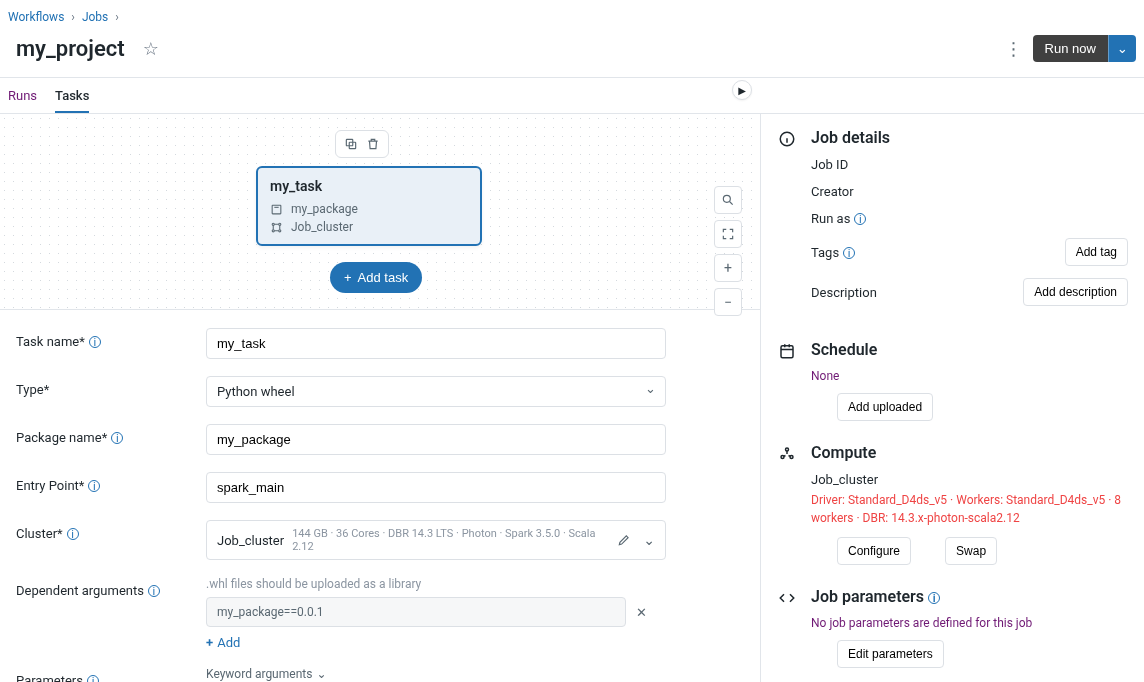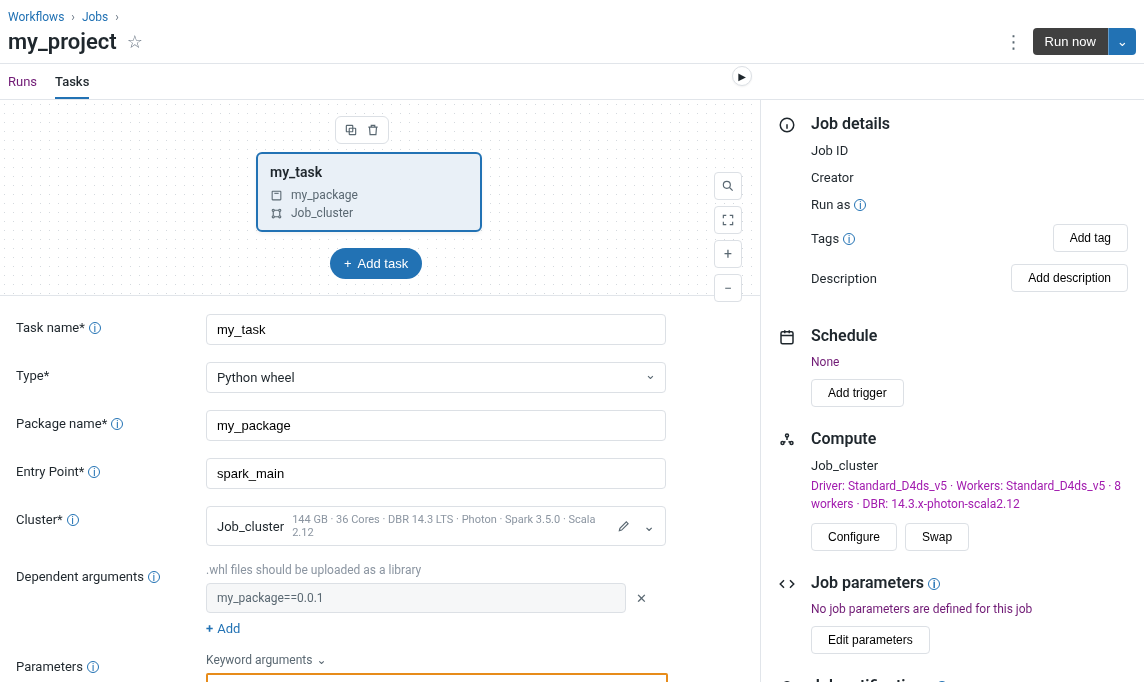--- a/index.html
+++ b/index.html
@@ -13,21 +13,21 @@
   }
   a { color: #2272b4; text-decoration: none; cursor: pointer; }
   
   .breadcrumb { padding: 10px 8px 0 8px; font-size: 12px; }
   .breadcrumb .sep { color: #6b7785; margin: 0 4px; }
   .title-row {
     display: flex; justify-content: space-between; align-items: center;
     padding: 4px 8px 8px 8px; border-bottom: 1px solid #e1e5ea;
   }
   .title-left { display: flex; align-items: center; gap: 10px; }
-  .title-left h1 { font-size: 22px; font-weight: 600; margin: 0; }
+  .title-left h1 { font-size: 22px; font-weight: 600; margin: 8px; }
   .star { color: #6b7785; font-size: 18px; cursor: pointer; }
   .title-right { display: flex; align-items: center; gap: 10px; }
   .more-icon { font-size: 18px; color: #5a6872; cursor: pointer; }
   .run-btn-group { display: flex; }
   .run-btn {
     background: #404040; color: #fff; border: none; font-size: 13px;
     padding: 6px 12px; border-radius: 4px 0 0 4px; cursor: pointer;
   }
   .run-btn-caret {
     background: #2272b4; color: #fff; border: none; border-left: 1px solid rgba(255,255,255,0.3);
@@ -119,25 +119,25 @@
   .params-tabs .sep { color:#8b95a1; margin:0 4px; }
   
   .sec { display:flex; gap:14px; margin-bottom:22px; }
   .sec-icon { width:20px; display:flex; justify-content:center; padding-top:2px; color:#1f272d; }
   .sec-body { flex:1; }
   .sec-title { font-size:16px; font-weight:600; margin:0 0 10px 0; }
   .kv { display:flex; justify-content:space-between; align-items:center; margin-bottom:12px; font-size:13px; }
   .kv .k { color:#1f272d; }
   .kv .info-ic { margin-left:4px; }
   .smallbtn {
-    border:1px solid #dce0e5; background:#fff; padding:6px 16px; border-radius:4px;
-    font-size:12px; cursor:pointer;
+    border:1px solid #dce0e5; background:#fff; padding:6px 10px; border-radius:4px;
+    font-size:12px; cursor:pointer;margin-left:26px;
   }
   .muted { color:#701a75; font-size:12px; }
-  .clusterspec { font-size:12px; color:#a21caf; line-height:1.5; margin:4px 0 10px; }
+  .clusterspec { font-size:12px; color:#ef4444; line-height:1.5; margin:4px 0 10px; }
   .btnrow { display:flex; gap:8px; }
   svg { display:block; }
 </style>
 </head>
 <body>
 
 <div class="breadcrumb">
   <a>Workflows</a>
   <span class="sep">›</span>
   <a>Jobs</a>
@@ -331,21 +331,21 @@
     <div class="sec">
       <div class="sec-icon">
         <svg width="18" height="18" viewBox="0 0 24 24" fill="none" stroke="#1f272d" stroke-width="2">
             <rect x="4" y="5" width="16" height="16" rx="2"></rect>
             <path d="M4 10h16M9 3v4M15 3v4"></path>
           </svg>
       </div>
       <div class="sec-body">
         <div class="sec-title">Schedule</div>
         <div class="muted" style="margin-bottom:10px;">None</div>
-        <button class="smallbtn">Add trigger</button>
+        <button class="smallbtn">Add uploaded</button>
       </div>
     </div>
 
     <div class="sec">
       <div class="sec-icon">
         <svg width="18" height="18" viewBox="0 0 24 24" fill="none" stroke="#1f272d" stroke-width="2">
             <circle cx="12" cy="6" r="2"></circle>
             <circle cx="6" cy="16" r="2"></circle>
             <circle cx="18" cy="16" r="2"></circle>
             <path d="M12 8v4M10 14l-2 1M14 14l2 1"></path>

